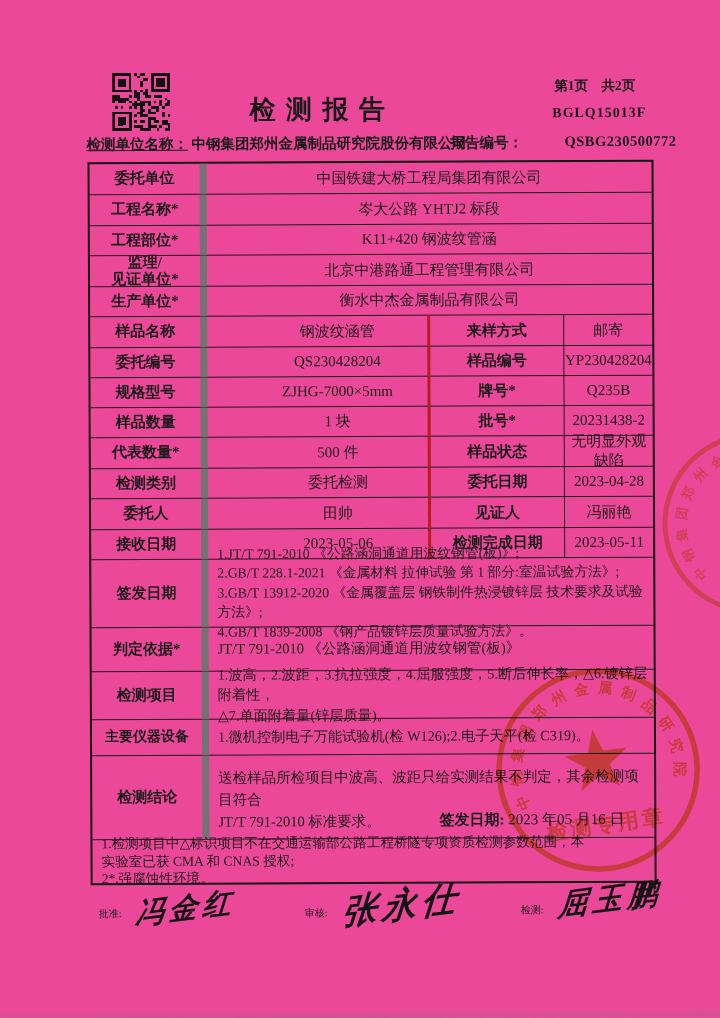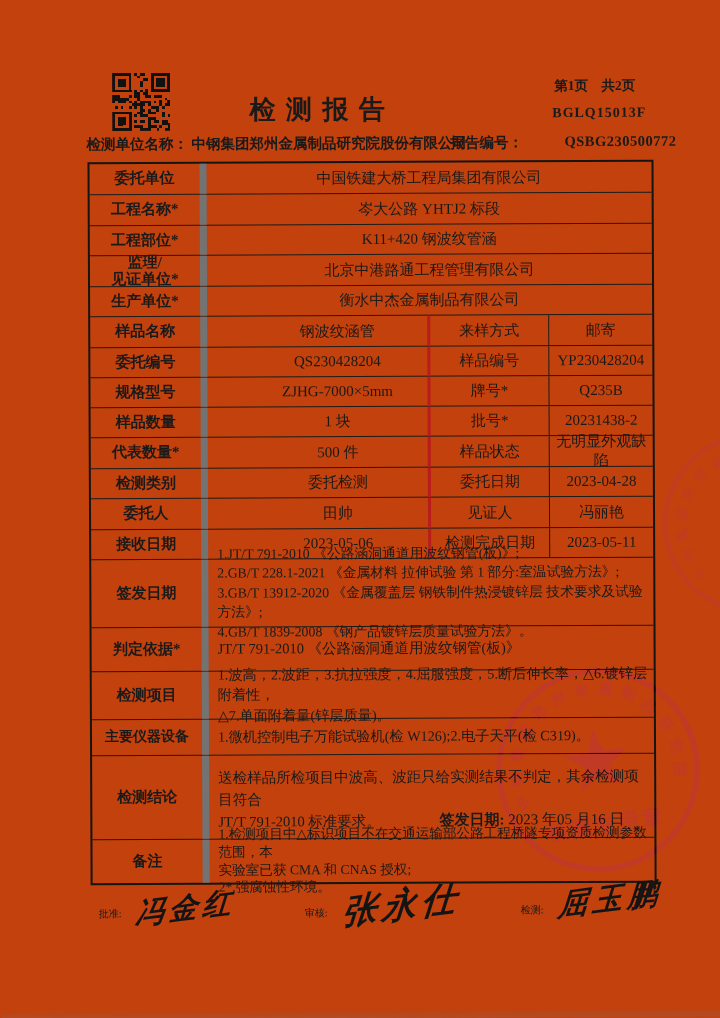--- a/index.html
+++ b/index.html
@@ -1,42 +1,42 @@
 <!DOCTYPE html>
 <html><head>
 <meta charset="utf-8">
 <style>
   * { margin:0; padding:0; box-sizing:border-box; }
   html,body { background:#ffffff; }
   body { width:720px; height:1018px; position:relative; overflow:hidden;
          font-family:"Liberation Serif","DejaVu Serif",serif; color:#1a1a1a; }
-  .sheet { position:absolute; inset:0; background:#c2410c; overflow:hidden; }
+  .sheet { position:absolute; inset:0; background:#ec4899; overflow:hidden; }
   .tilt { position:absolute; inset:0; transform:rotate(-0.25deg); }
 
   .qr { position:absolute; left:114px; top:72px; width:58px; height:58px; shape-rendering:crispEdges; fill:#111; }
   .title { position:absolute; left:0; right:80px; top:92px; text-align:center;
            font-size:26px; font-weight:bold; letter-spacing:2px; }
   .page-info { position:absolute; left:556px; top:78px; font-size:13.5px; font-weight:bold; }
   .doc-code  { position:absolute; left:554px; top:106px; font-size:14px; font-weight:bold; letter-spacing:1px; }
 
   .info-line { position:absolute; left:0; top:134px; width:720px; height:20px; font-size:14.5px; }
-  .info-line .unit-lab  { position:absolute; left:88px; font-weight:bold; }
+  .info-line .unit-lab  { position:absolute; left:88px; font-weight:bold;text-decoration:underline; }
   .info-line .unit-name { position:absolute; left:193px; font-weight:bold; }
   .info-line .rno-lab   { position:absolute; left:452px; font-weight:bold; }
   .info-line .rno       { position:absolute; left:566px; font-weight:bold; letter-spacing:0.5px; }
 
   .tbl { position:absolute; left:89px; top:161px; width:566px; border:2px solid #151515; background:transparent; }
   .row { display:flex; border-top:1px solid #1c1c1c; font-size:15px; }
   .row:first-child { border-top:none; }
   .lab { width:117px; border-right:7px solid #737373; display:flex; flex-direction:column;
          align-items:center; justify-content:center; font-weight:bold; text-align:center; line-height:1.15; }
   .val { flex:1; display:flex; align-items:center; justify-content:center; text-align:center; }
   .v1  { flex:none; width:183px; border-right:3px solid #b91c1c;margin-left:40px; }
-  .l2  { flex:none; width:119px; border-right:1px solid #1c1c1c; display:flex; align-items:center;
-         justify-content:center; font-weight:normal; text-align:center; }
+  .l2  { flex:none; width:134px; border-right:1px solid #1c1c1c; display:flex; align-items:center;
+         justify-content:center; font-weight:bold; text-align:center; }
   .v2  { flex:1; display:flex; align-items:center; justify-content:center; text-align:center; }
   .val-left { flex-direction:column; align-items:flex-start; justify-content:center;
               text-align:left; padding:4px 6px 4px 9px; font-size:13.8px; line-height:1.42; }
   .conclusion { position:relative; justify-content:flex-start; padding-top:12px; font-size:14.5px; line-height:1.5; }
   .signdate { position:absolute; right:30px; bottom:7px; font-size:15px; }
   .signdate .b { font-weight:bold; }
 
   .sigrow { position:absolute; left:0; top:880px; width:720px; height:70px; }
   .siglab { position:absolute; font-size:10px; font-weight:normal; }
   .script { position:absolute; font-weight:bold; font-style:italic; color:#141414;
@@ -404,21 +404,20 @@
           <div>送检样品所检项目中波高、波距只给实测结果不判定，其余检测项目符合</div>
           <div>JT/T 791-2010 标准要求。</div>
           <div class="signdate">
             <span class="b">签发日期:</span>
             <span>2023 年05 月16 日</span>
           </div>
         </div>
       </div>
 
       <div class="row" style="height:44px">
-        <div class="lab">备注</div>
         <div class="val val-left" style="font-size:13.6px; line-height:1.32">
           <div>1.检测项目中△标识项目不在交通运输部公路工程桥隧专项资质检测参数范围，本</div>
           <div>实验室已获 CMA 和 CNAS 授权;</div>
           <div>2*.强腐蚀性环境。</div>
         </div>
       </div>
 
     </div>
 
     <div class="sigrow">

